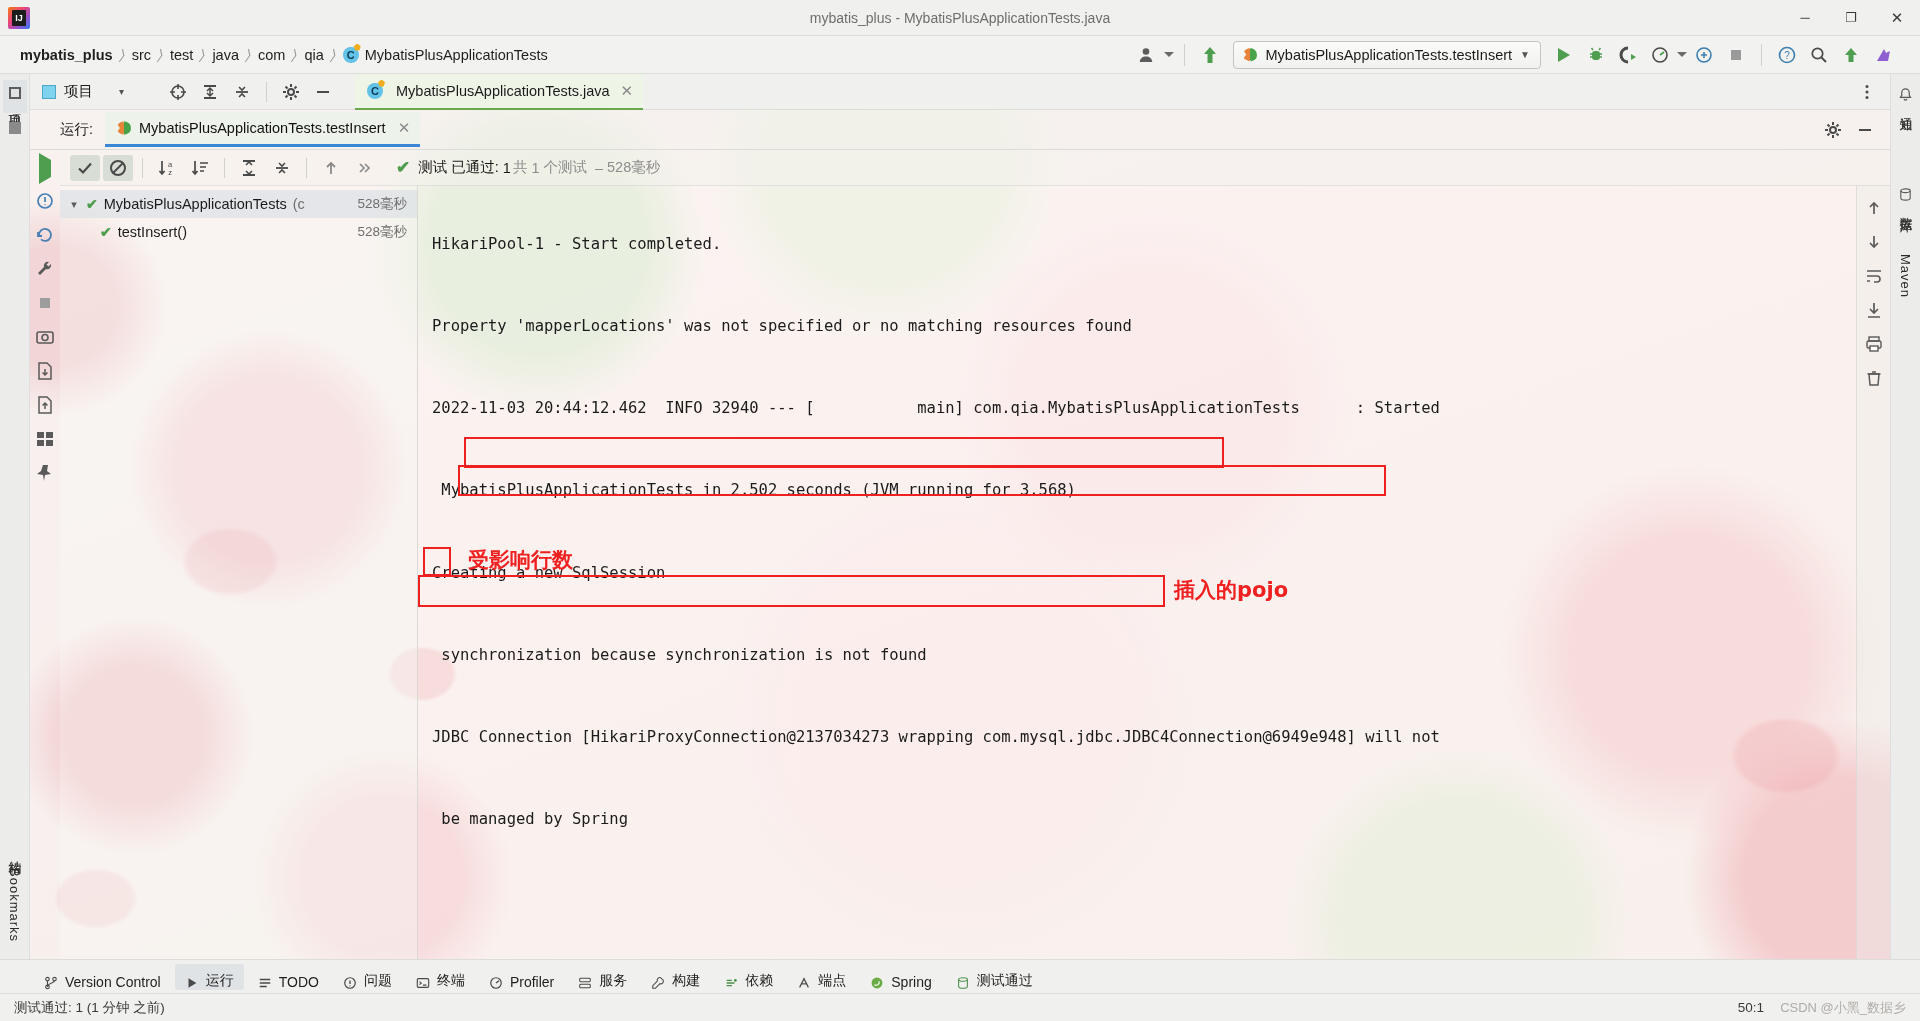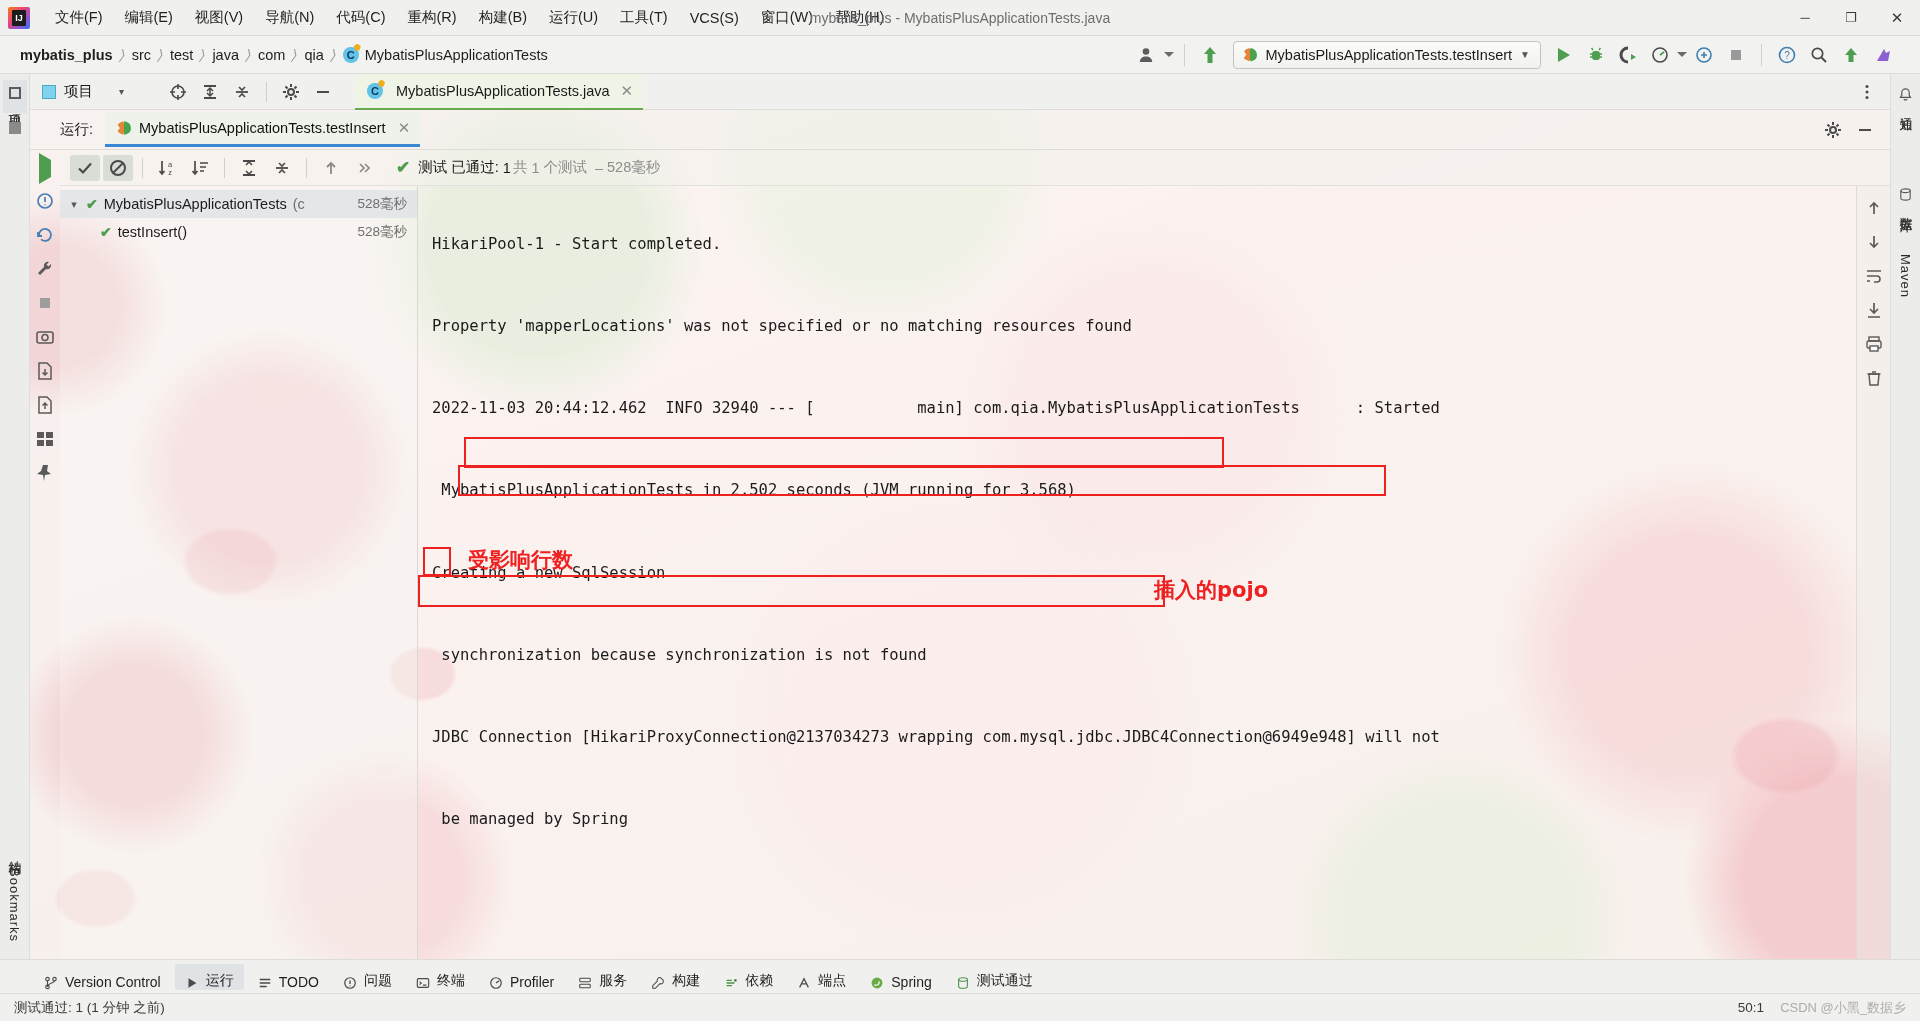--- a/index.html
+++ b/index.html
@@ -279,34 +279,20 @@
   svg { display:block; }
 </style>
 </head>
 <body>
 
 <div id="app">
   <div class="wallpaper"></div>
 
   <div class="titlebar">
     <div class="ij-logo"></div>
-    <div class="menubar">
-      <div class="menu-item">文件(F)</div>
-      <div class="menu-item">编辑(E)</div>
-      <div class="menu-item">视图(V)</div>
-      <div class="menu-item">导航(N)</div>
-      <div class="menu-item">代码(C)</div>
-      <div class="menu-item">重构(R)</div>
-      <div class="menu-item">构建(B)</div>
-      <div class="menu-item">运行(U)</div>
-      <div class="menu-item">工具(T)</div>
-      <div class="menu-item">VCS(S)</div>
-      <div class="menu-item">窗口(W)</div>
-      <div class="menu-item">帮助(H)</div>
-    </div>
     <div class="win-title">mybatis_plus - MybatisPlusApplicationTests.java</div>
     <div class="win-btns">
       <div class="win-btn" style="font-size:13px;">─</div>
       <div class="win-btn" style="font-size:13px;">❐</div>
       <div class="win-btn close" style="font-size:15px;">✕</div>
     </div>
   </div>
 
   <div class="navbar">
     <div class="crumbs">
@@ -671,21 +657,21 @@
                 <div class="ln"></div>
                 
                 
 
                 
                 <div class="redbox" style="left:46px;  top:251px; width:760px; height:31px;"></div>
                 <div class="redbox" style="left:40px;  top:279px; width:928px; height:31px;"></div>
                 <div class="redbox" style="left:5px;   top:361px; width:28px;  height:29px;"></div>
                 <div class="redbox" style="left:0px;   top:389px; width:747px; height:32px;"></div>
                 <div class="redtext" style="left:50px; top:361px;">受影响行数</div>
-                <div class="redtext" style="left:736px; top:391px;">插入的pojo</div>
+                <div class="redtext" style="left:756px; top:391px;">插入的pojo</div>
               </div>
 
               <div class="console-rail">
                 <div>
                   <svg width="20" height="20" viewBox="0 0 20 20">
                       <path d="M10 16V5M6 9l4-4 4 4" stroke="#5a5a5a" stroke-width="1.7" fill="none"></path>
                     </svg>
                 </div>
                 <div>
                   <svg width="20" height="20" viewBox="0 0 20 20">

